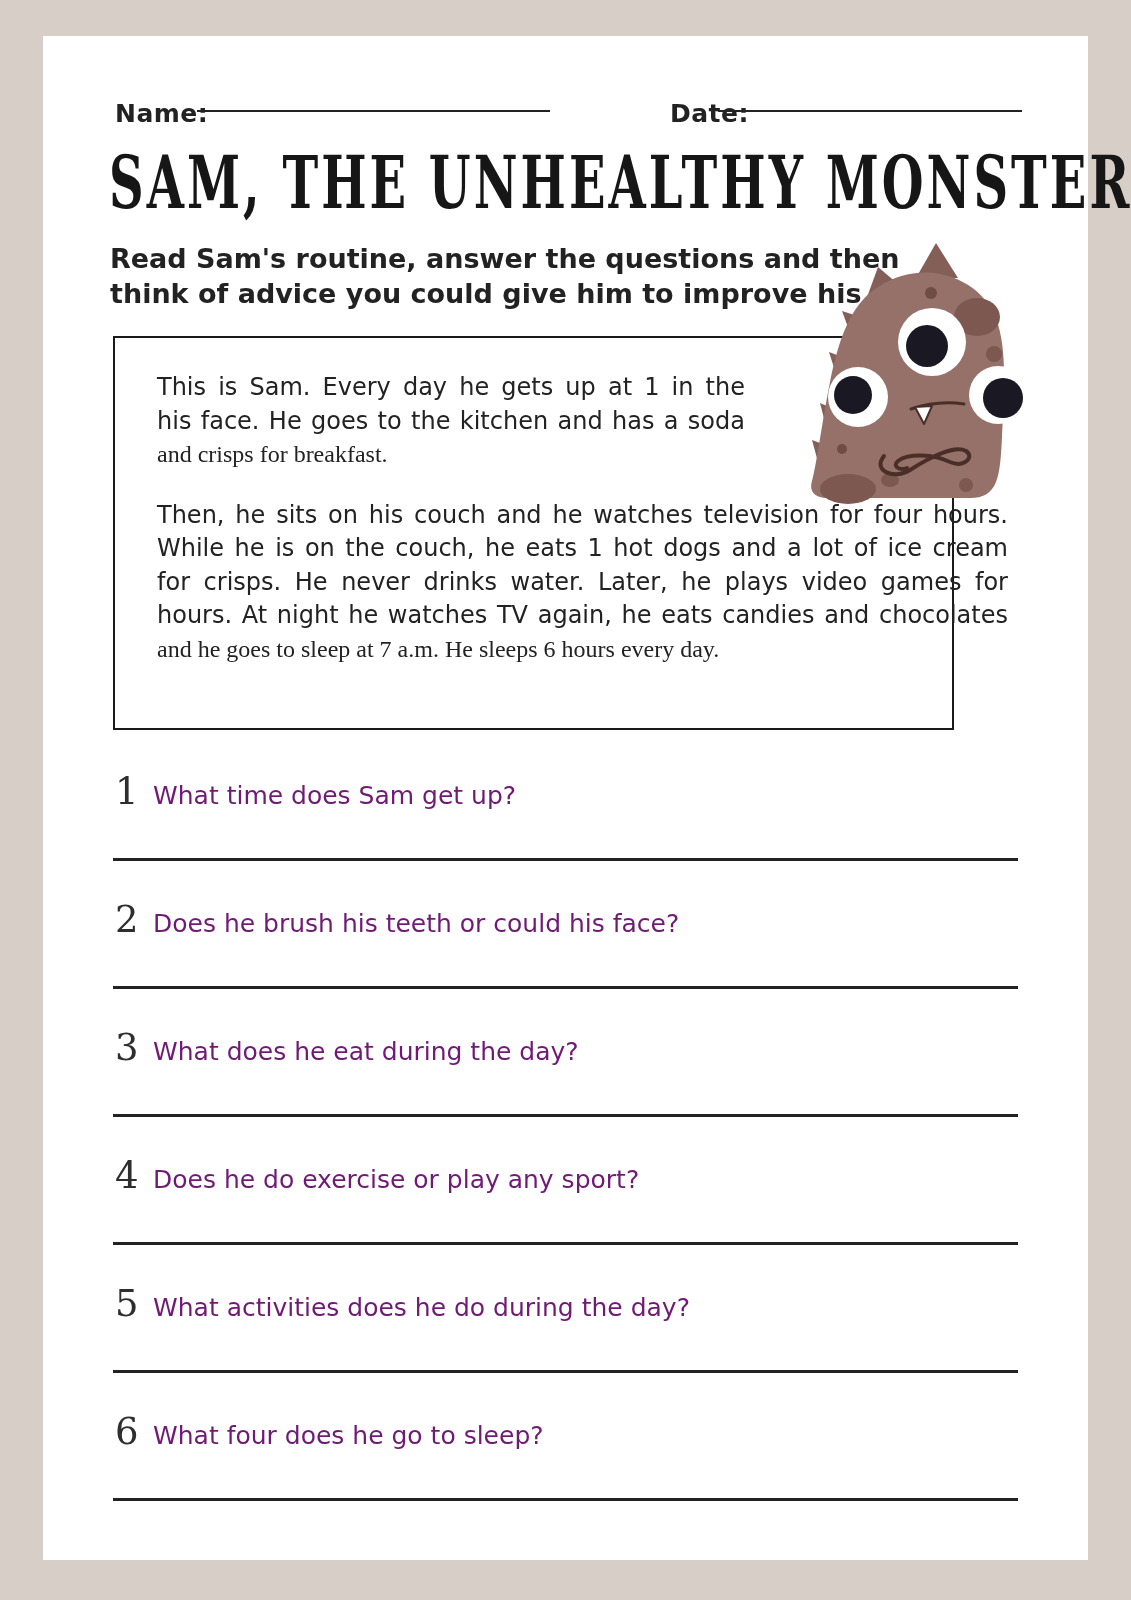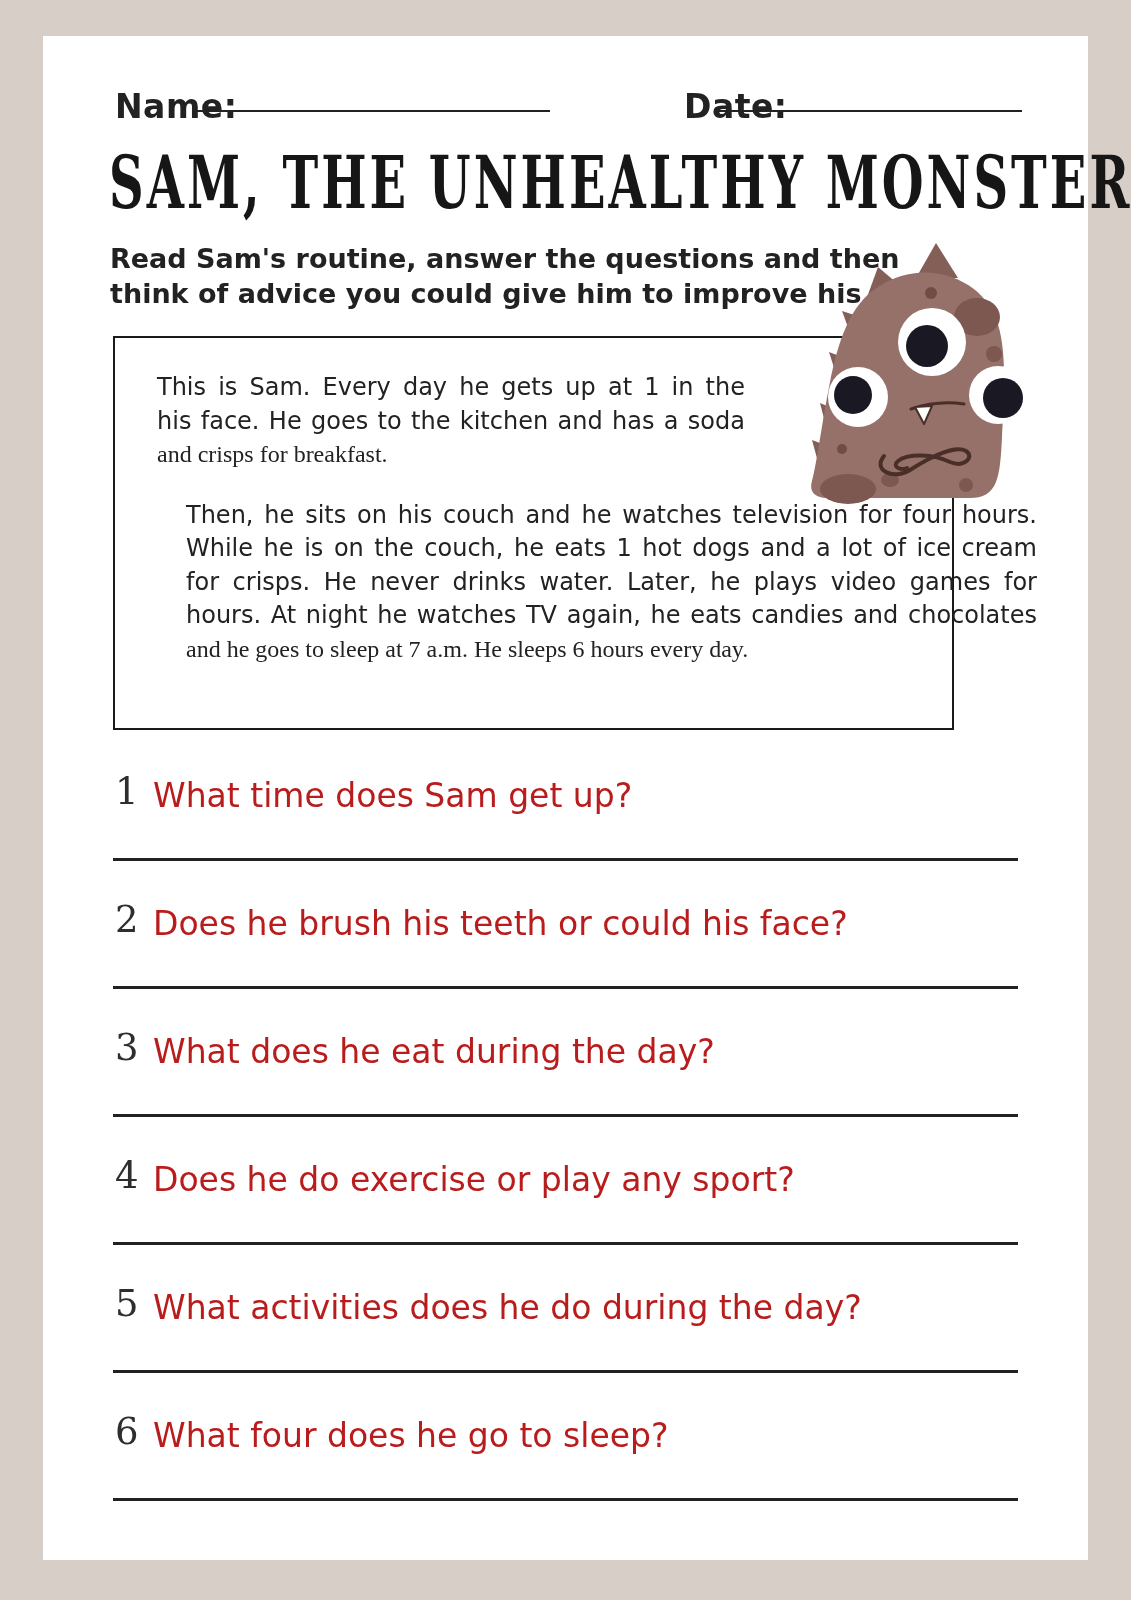--- a/index.html
+++ b/index.html
@@ -10,73 +10,73 @@
     color: var(--ink, #212121);
   }
   .page {
     position:absolute; left:43px; top:36px; width:1045px; height:1524px;
     background: var(--paper, #ffffff);
     overflow:visible;
   }
   .abs { position:absolute; }
 
   
-  .hdr-label { font-size:33px; font-weight:bold; letter-spacing:0.5px; }
+  .hdr-label { font-size:25px; font-weight:bold; letter-spacing:0.5px;margin-top:12px; }
   .write-line { height:2px; background:var(--ink,#222); }
 
   
   .title {
     font-family:"DejaVu Serif", serif; font-weight:bold; font-size:48px;
     letter-spacing:3px; white-space:nowrap; color:#161616;
     transform:scaleY(1.5); transform-origin:left top; line-height:48px;
   }
 
   
   .instr { font-size:27px; font-weight:bold; line-height:35px; }
 
   
   .passage-box {
     left:70px; top:300px; width:841px; height:394px;
     border:2.5px solid #1a1a1a; box-sizing:border-box;
     padding:33px 12px 0 42px; background:#fff; z-index:1;
   }
   .para { font-size:24px; line-height:33.5px; color:#222; }
   .p1 { width:588px; }
-  .p2 { width:851px; margin-top:27px;margin-left:29px; }
+  .p2 { width:851px; margin-top:27px; }
   .jl  { text-align:justify; text-align-last:justify; }
   .jl-last { text-align:justify; text-align-last:left;font-family:Liberation Serif, serif; }
 
   
   .monster { left:755px; top:206px; width:230px; height:260px; z-index:5; }
   .monster svg { overflow:visible; display:block; }
   .m-spike { fill: var(--m-spikes,#845f58); }
   .m-body  { fill: var(--m-body,#96716a); }
   .m-spot  { fill: var(--m-spot,#7d5850); }
   .m-spotd { fill: var(--m-spot_dark,#6f4c44); }
   .m-white { fill: var(--m-eye_white,#ffffff); }
   .m-pupil { fill: var(--m-pupil,#191823); }
   .m-line  { fill:none; stroke: var(--m-stroke,#4a2f28); stroke-linecap:round; stroke-linejoin:round; }
 
   
   .q-block { left:0; width:1045px; height:128px; }
   .q-num {
     position:absolute; left:72px; top:-8px;
     font-family:"DejaVu Serif", serif; font-size:37px; color:#2e2e2e; line-height:40px;
   }
-  .q-text { position:absolute; left:110px; top:0; font-size:33px; line-height:32px; color:#b91c1c; }
+  .q-text { position:absolute; left:110px; top:0; font-size:25px; line-height:32px; color:#701a75; }
   .answer-line { position:absolute; left:70px; top:78px; width:905px; height:2.5px; background:var(--ink,#222); }
 </style>
 </head>
 <body>
 
 <div class="page">
 
   <div class="abs hdr-label" style="left:72px; top:51px;">Name:</div>
   <div class="abs write-line" style="left:154px; top:74px; width:353px;"></div>
-  <div class="abs hdr-label" style="left:641px; top:51px;">Date:</div>
+  <div class="abs hdr-label" style="left:627px; top:51px;">Date:</div>
   <div class="abs write-line" style="left:675px; top:74px; width:304px;"></div>
 
   <div class="abs title" style="left:66px; top:110px;">SAM, THE UNHEALTHY MONSTER</div>
 
   <div class="abs" style="left:67px; top:205px;">
     <div class="instr">Read Sam's routine, answer the questions and then</div>
     <div class="instr">think of advice you could give him to improve his habits.</div>
   </div>
 
   <div class="abs passage-box">

